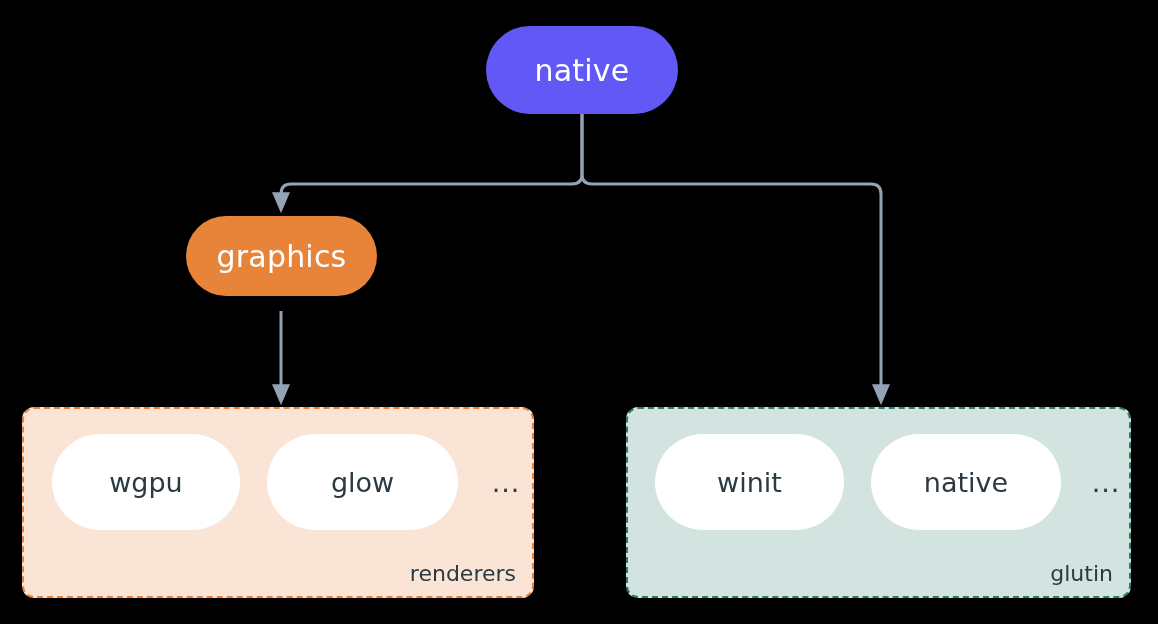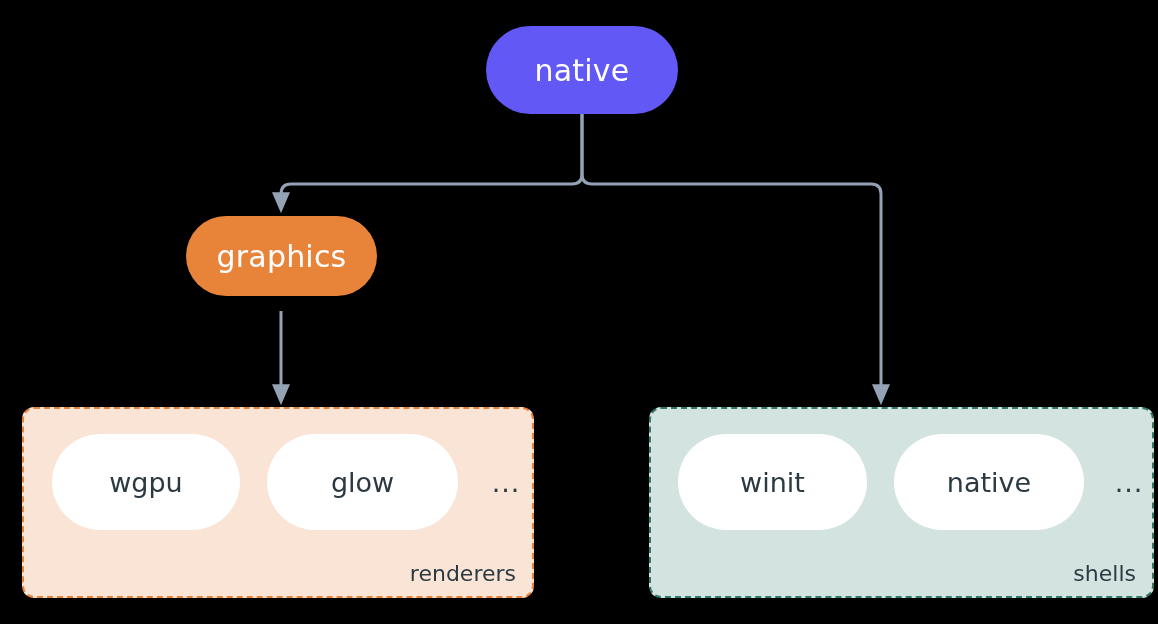--- a/index.html
+++ b/index.html
@@ -66,21 +66,21 @@
   }
   .group-renderers {
     left: 22px;
     top: 407px;
     width: 512px;
     height: 191px;
     background: #fae4d6;
     border-color: #e8833a;
   }
   .group-shells {
-    left: 649px;
+    left: 626px;
     top: 407px;
     width: 505px;
     height: 191px;
     background: #d3e4e0;
     border-color: #2f7a6a;
   }
   .group-label {
     position: absolute;
     right: 16px;
     bottom: 10px;
@@ -169,16 +169,16 @@
   <div class="group group-shells">
     <div class="pill pill-winit">
       <span>winit</span>
     </div>
     <div class="pill pill-glutin">
       <span>native</span>
     </div>
     <div class="ellipsis dots-shells">
       <span>...</span>
     </div>
-    <div class="group-label">shells</div>
+    <div class="group-label">glutin</div>
   </div>
 
 </div>
 
 </body></html>

